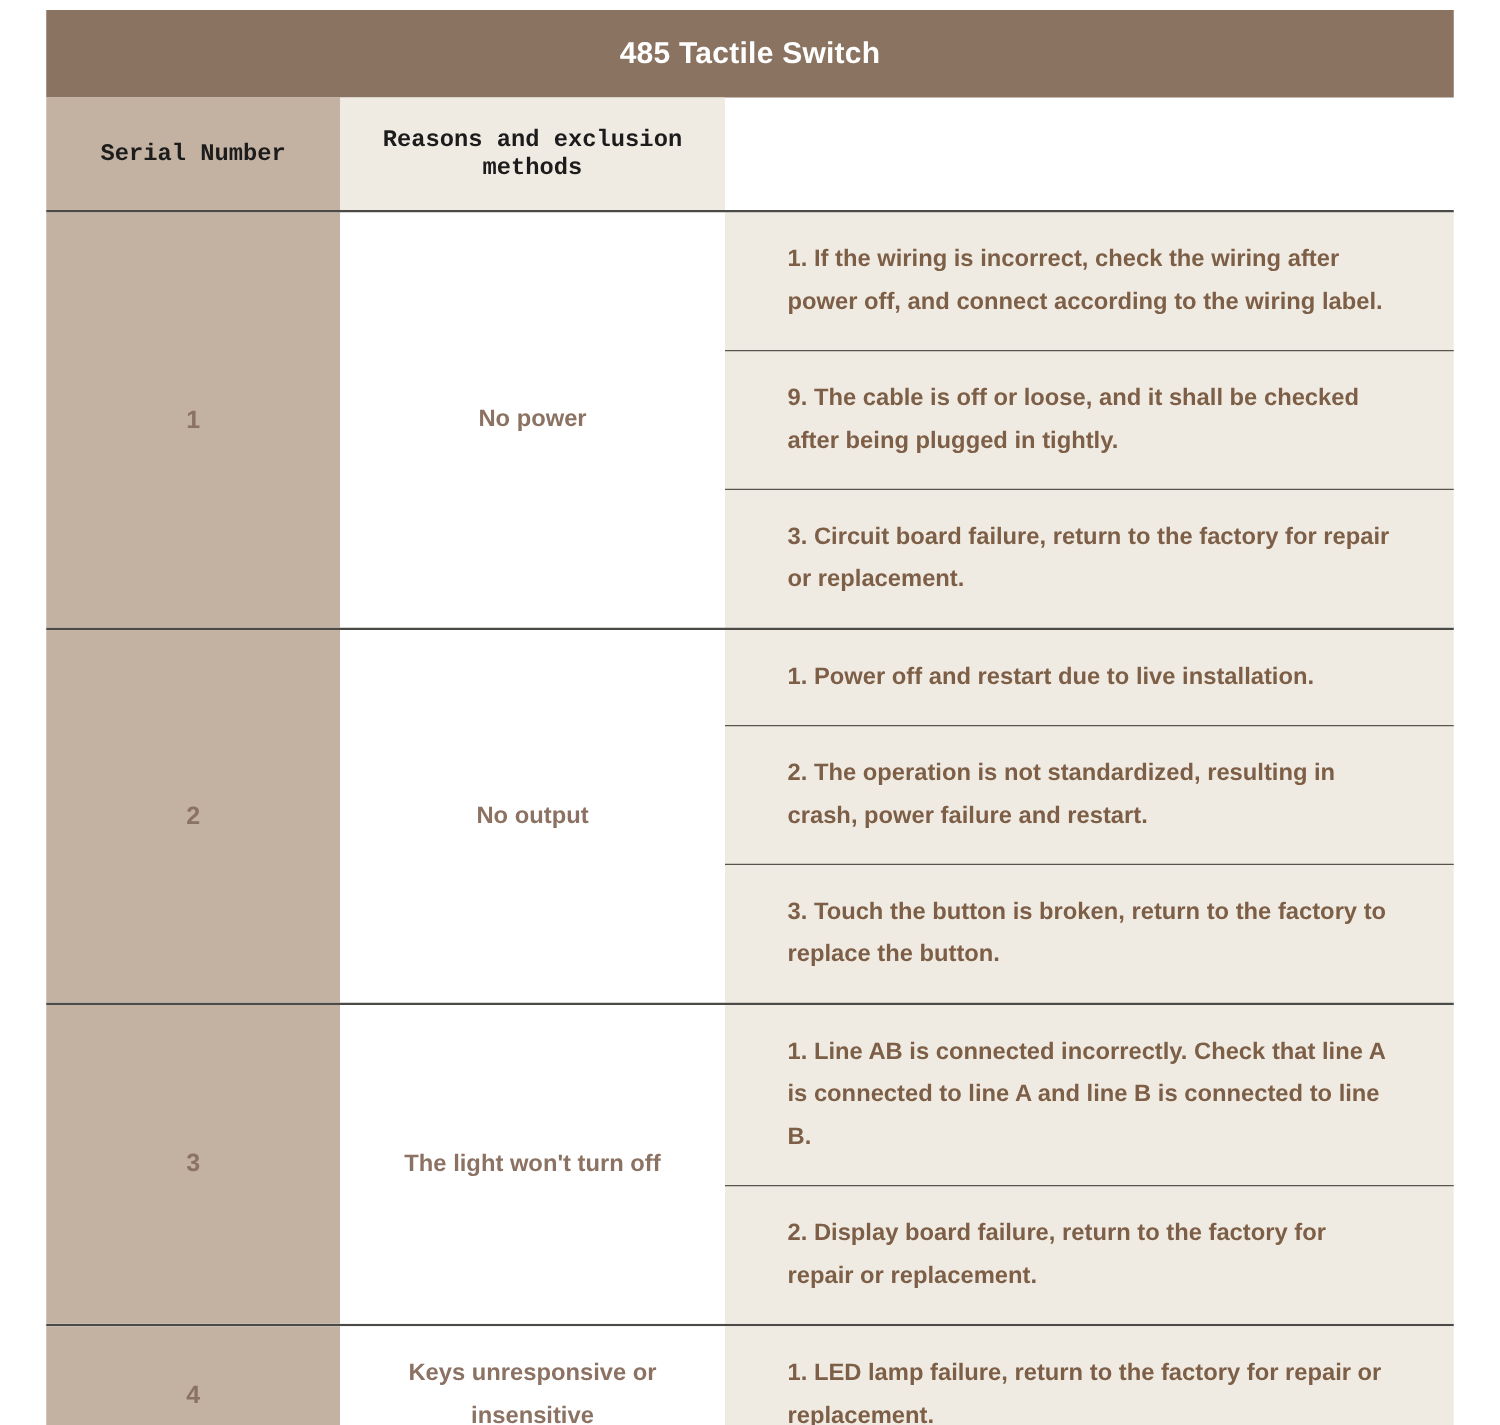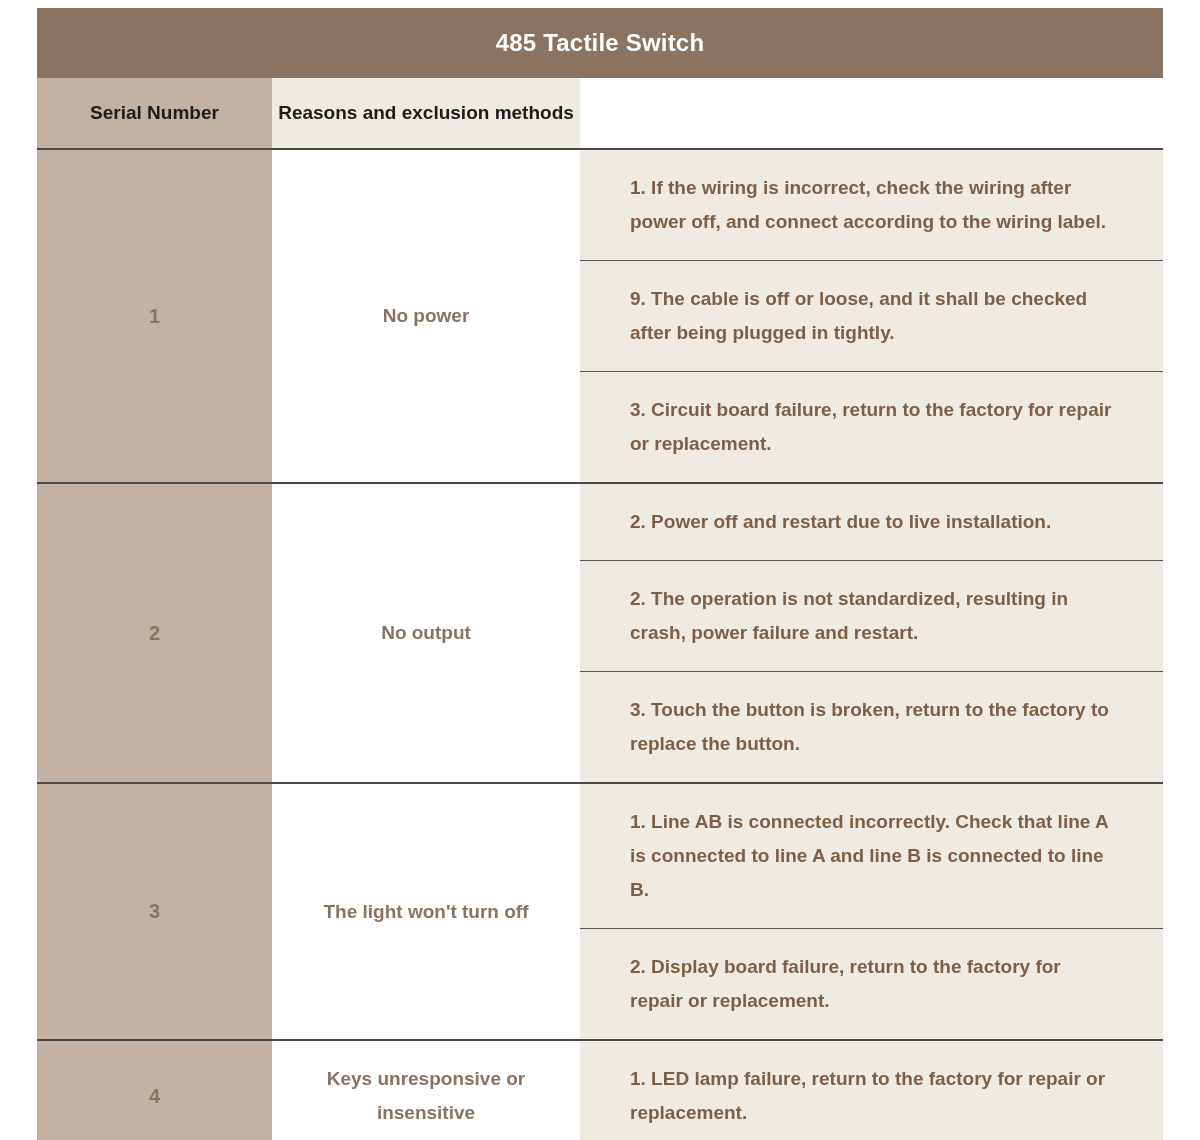--- a/index.html
+++ b/index.html
@@ -22,21 +22,21 @@
     justify-content: center;
     letter-spacing: 0.2px;
   }
 
   .grid-row {
     display: grid;
     grid-template-columns: 235px 308px 1fr;
     width: 100%;
   }
 
-  .header-row { height: 72px; border-bottom: 2px solid var(--border, #4c4a47); }
+  .header-row { height: 92px; border-bottom: 2px solid var(--border, #4c4a47); font-family: Liberation Mono, monospace; }
   .hcell {
     display: flex;
     align-items: center;
     justify-content: center;
     font-size: 19px;
     font-weight: 700;
     color: var(--header-text, #1c1c1c);
     text-align: center;
   }
 
@@ -98,21 +98,21 @@
       <div class="reason">1. If the wiring is incorrect, check the wiring after power off, and connect according to the wiring label.</div>
       <div class="reason">9. The cable is off or loose, and it shall be checked after being plugged in tightly.</div>
       <div class="reason">3. Circuit board failure, return to the factory for repair or replacement.</div>
     </div>
   </div>
 
   <div class="grid-row body-row">
     <div class="cell-serial serial-bg">2</div>
     <div class="cell-fault fault-bg">No output</div>
     <div class="cell-reasons reasons-bg">
-      <div class="reason">2. Power off and restart due to live installation.</div>
+      <div class="reason">1. Power off and restart due to live installation.</div>
       <div class="reason">2.  The operation is not standardized, resulting in crash, power failure and restart.</div>
       <div class="reason">3.  Touch the button is broken, return to the factory to replace the button.</div>
     </div>
   </div>
 
   <div class="grid-row body-row">
     <div class="cell-serial serial-bg">3</div>
     <div class="cell-fault fault-bg">The light won't turn off</div>
     <div class="cell-reasons reasons-bg">
       <div class="reason">1.  Line AB is connected incorrectly. Check that line A is connected to line A and line B is connected to line B.</div>

